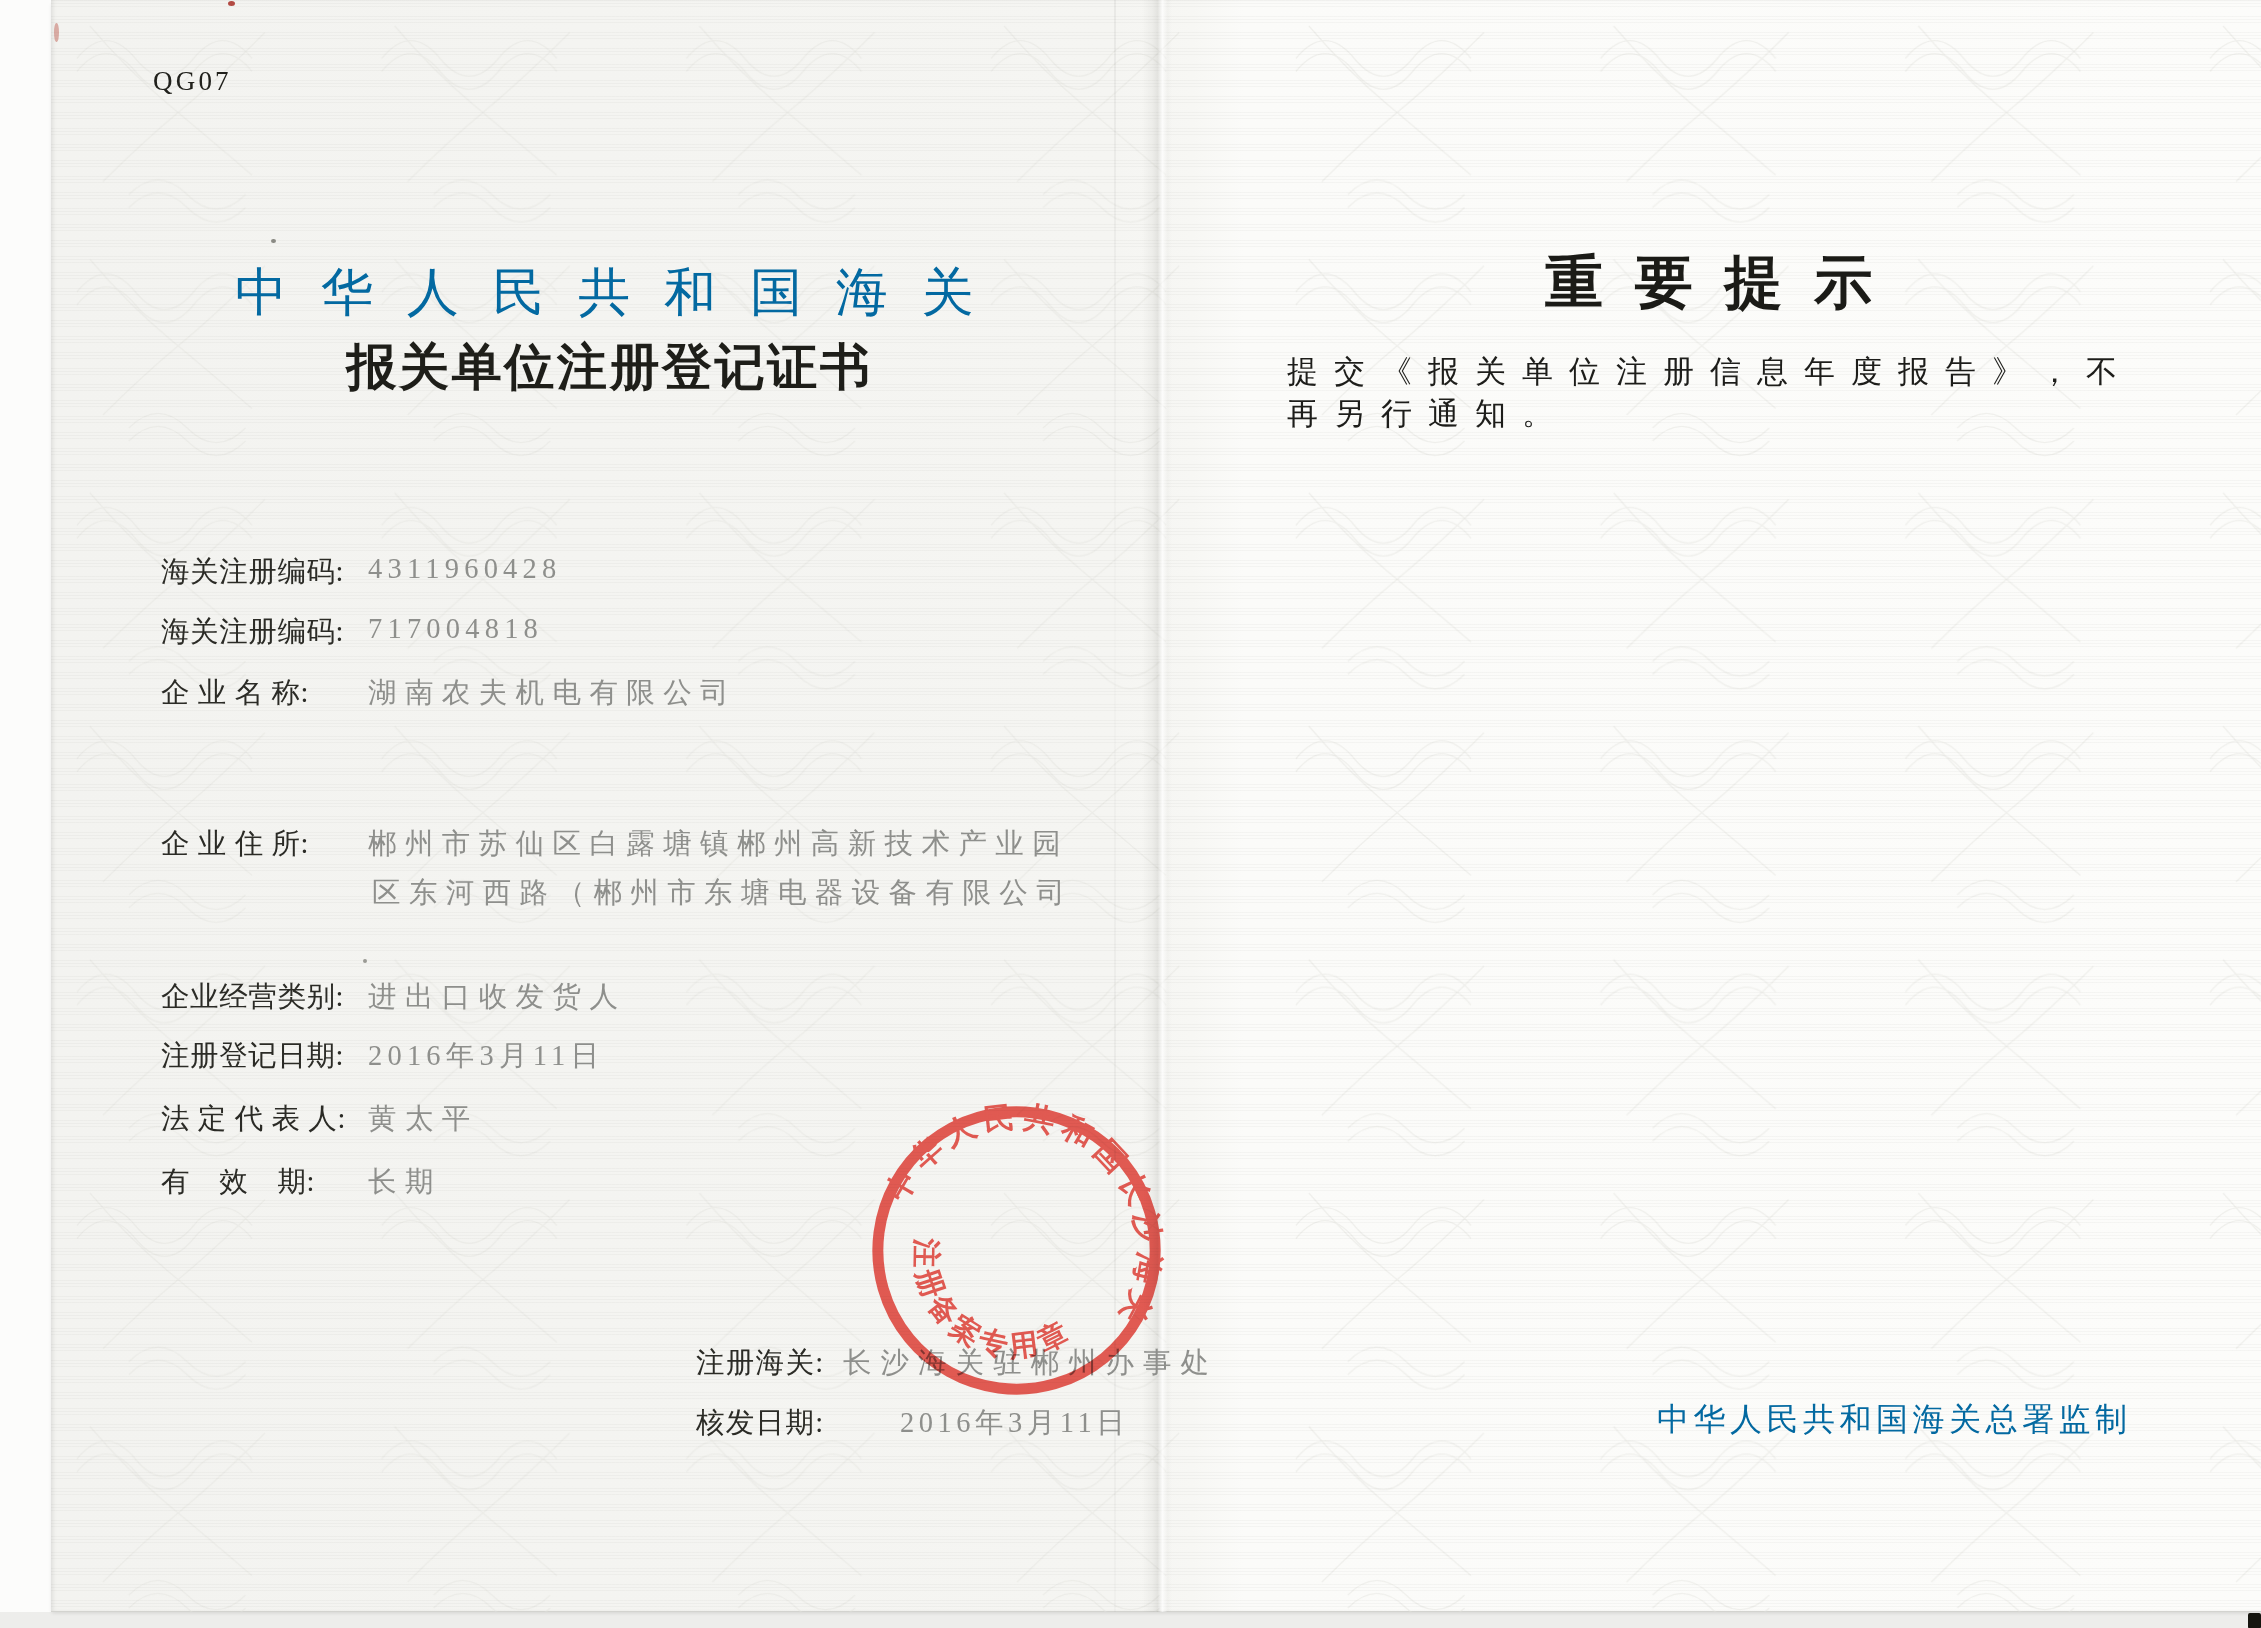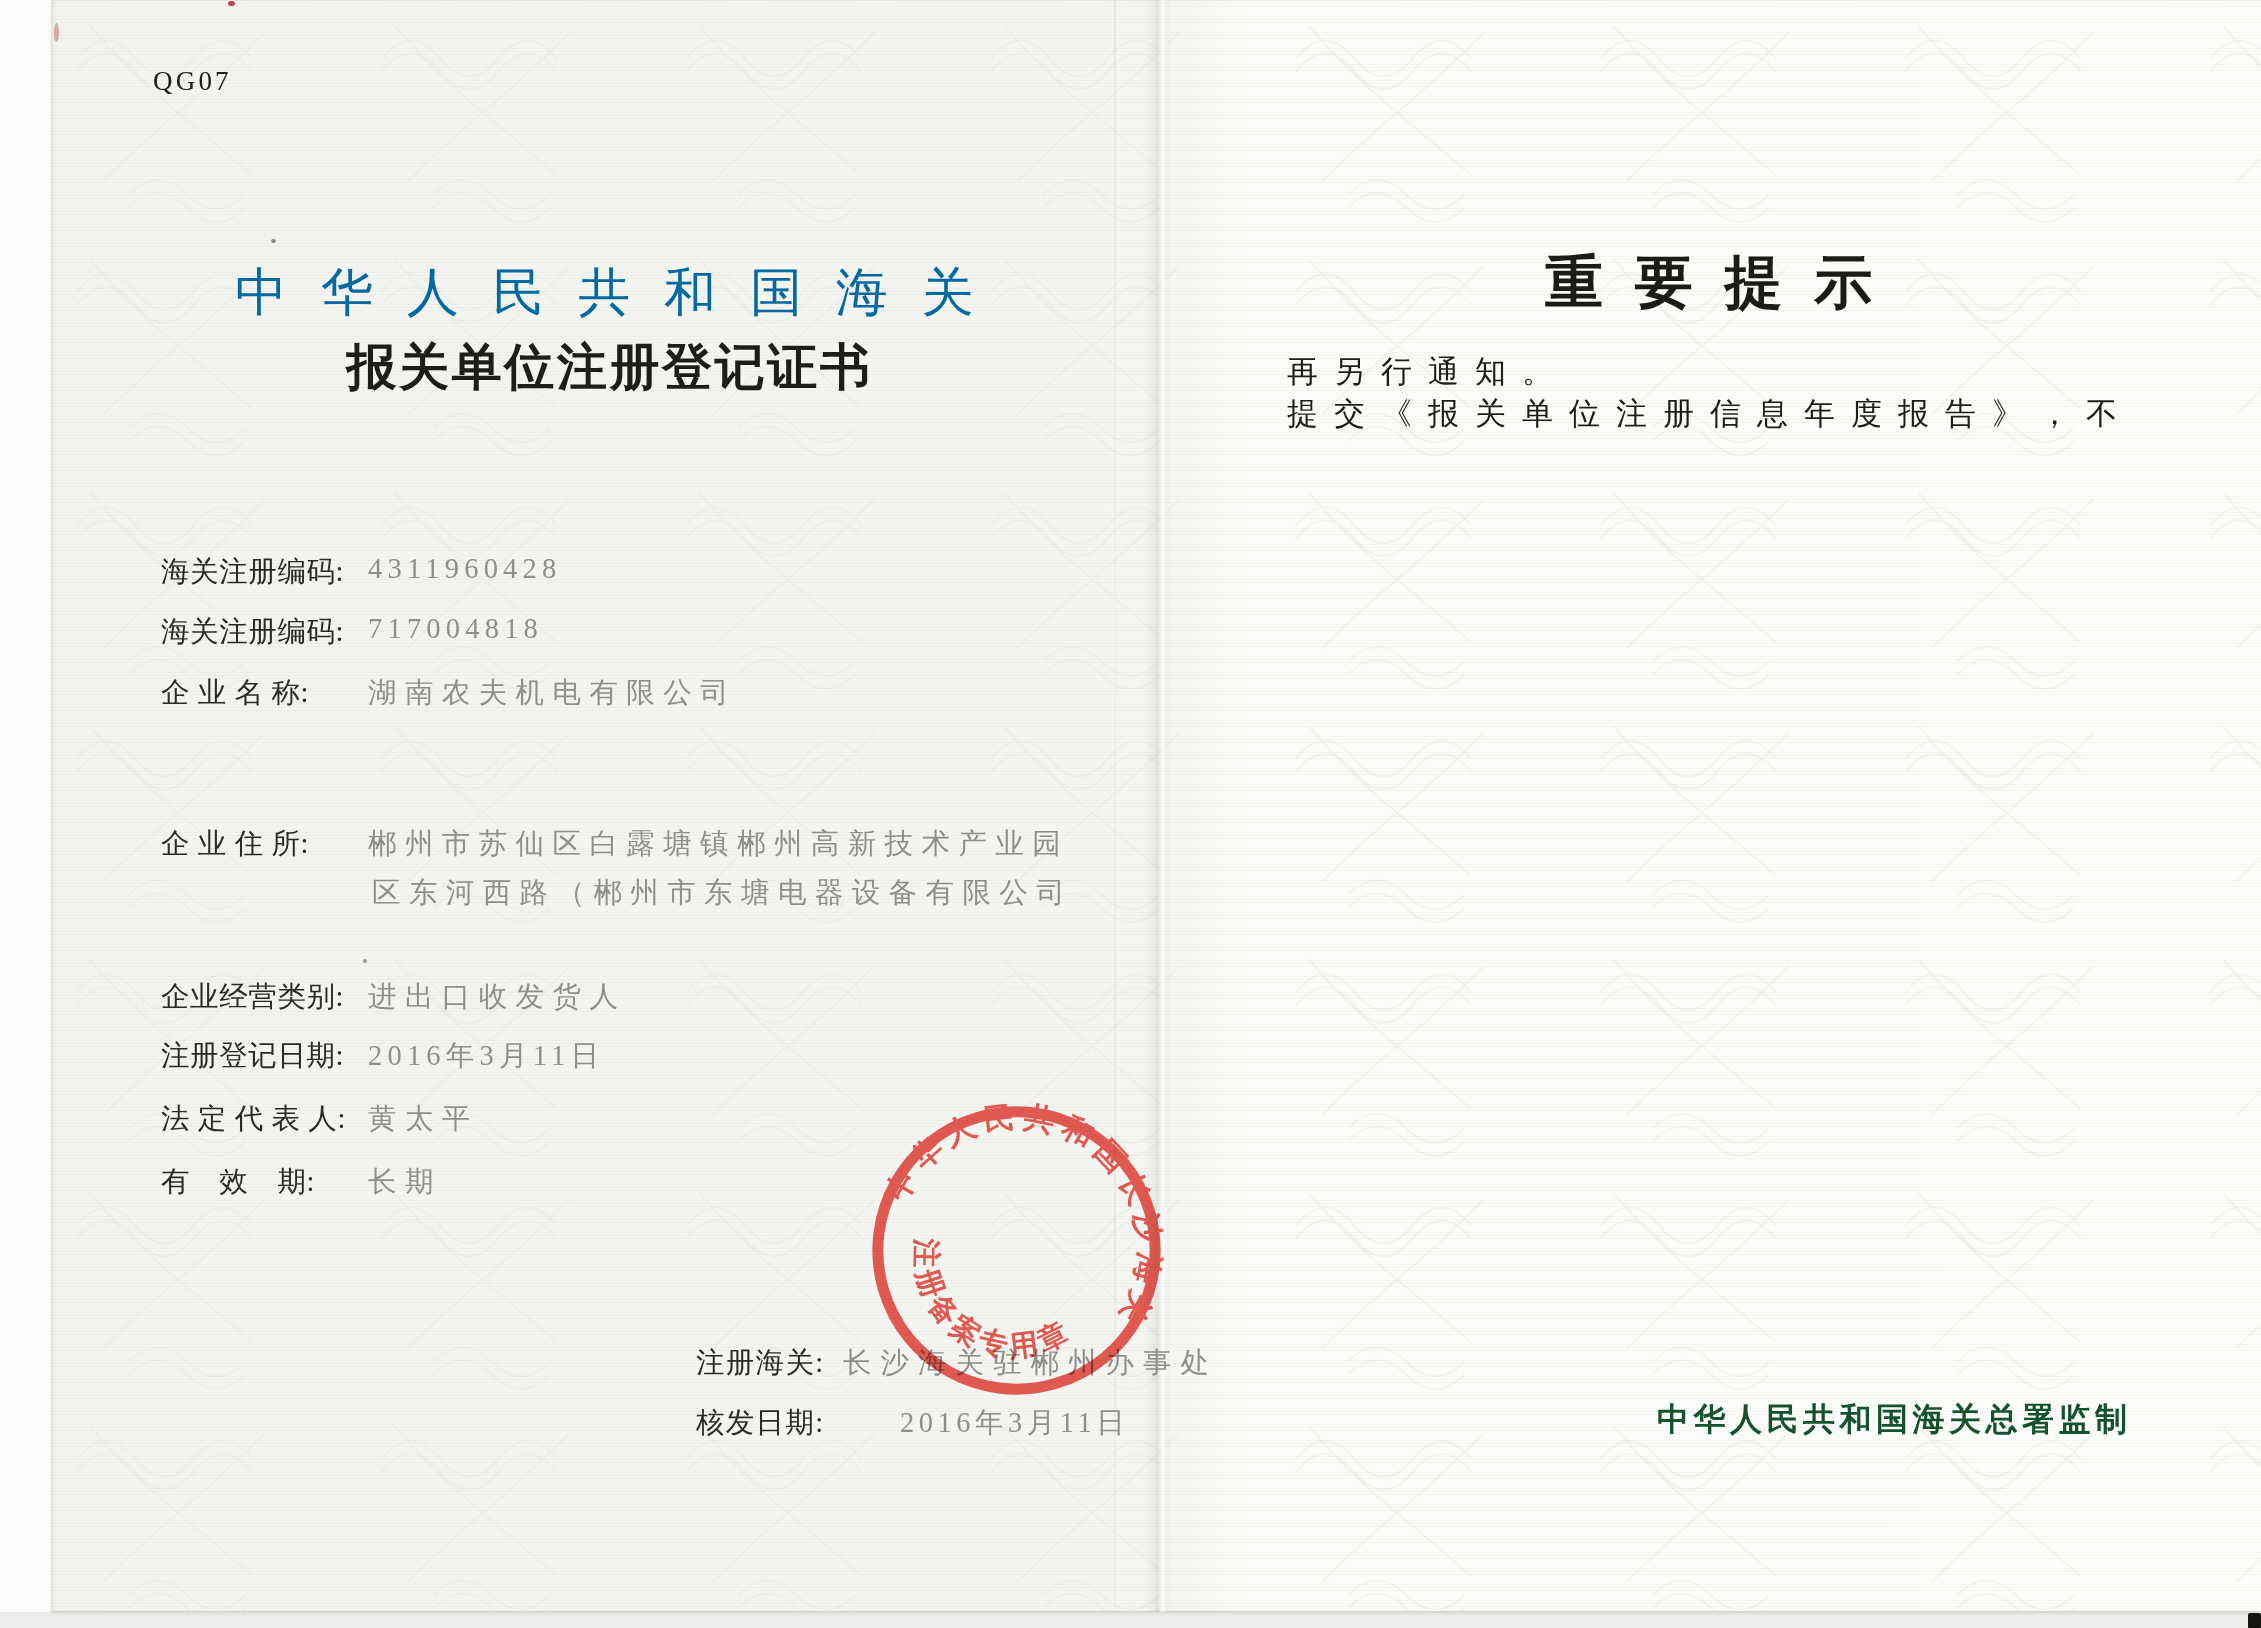--- a/index.html
+++ b/index.html
@@ -73,21 +73,21 @@
   .notice-heading {
     position:absolute; left:1505px; top:244px; width:415px; text-align:center;
     font-family:"Liberation Sans","DejaVu Sans",sans-serif;
     font-size:58px; font-weight:700; letter-spacing:7.8px; white-space:nowrap; color:#1b1b17;
   }
   .notice-body { position:absolute; left:1287px; top:351px; width:882px; color:#1d1d1a; }
   .notice-line { font-size:31px; line-height:42px; letter-spacing:16px; white-space:nowrap; }
   .notice-line.indent { text-indent:64px; }
   .issuer-footer {
     position:absolute; left:1657px; top:1398px;
-    font-size:32px; font-weight:700; letter-spacing:4.5px; white-space:nowrap; color:#14532d;
+    font-size:32px; font-weight:400; letter-spacing:4.5px; white-space:nowrap; color:#0369a1;
   }
 </style>
 </head>
 <body>
 
 <div class="scanner-margin-left"></div>
 <div class="paper"></div>
 
 <svg class="watermark" width="2211" height="1612" viewBox="0 0 3410 2486">
   <defs>
@@ -171,22 +171,22 @@
     </text>
     <text font-size="45" font-weight="700" letter-spacing="7" font-family="'Liberation Serif','DejaVu Serif',serif" fill="#e8443c">
       <textPath href="#sealArcBottom" startOffset="50%" text-anchor="middle">注册备案专用章</textPath>
     </text>
   </g>
 </svg>
 
 <div class="notice-heading">重 要 提 示</div>
 
 <div class="notice-body">
+  <div class="notice-line">提交《报关单位注册信息年度报告》，不</div>
   <div class="notice-line">再另行通知。</div>
-  <div class="notice-line">提交《报关单位注册信息年度报告》，不</div>
 </div>
 
 <div class="issuer-footer">中华人民共和国海关总署监制</div>
 
 <div class="speck red1"></div>
 <div class="speck red2"></div>
 <div class="speck gray1"></div>
 <div class="speck gray2"></div>
 <div class="speck dark1"></div>
 

